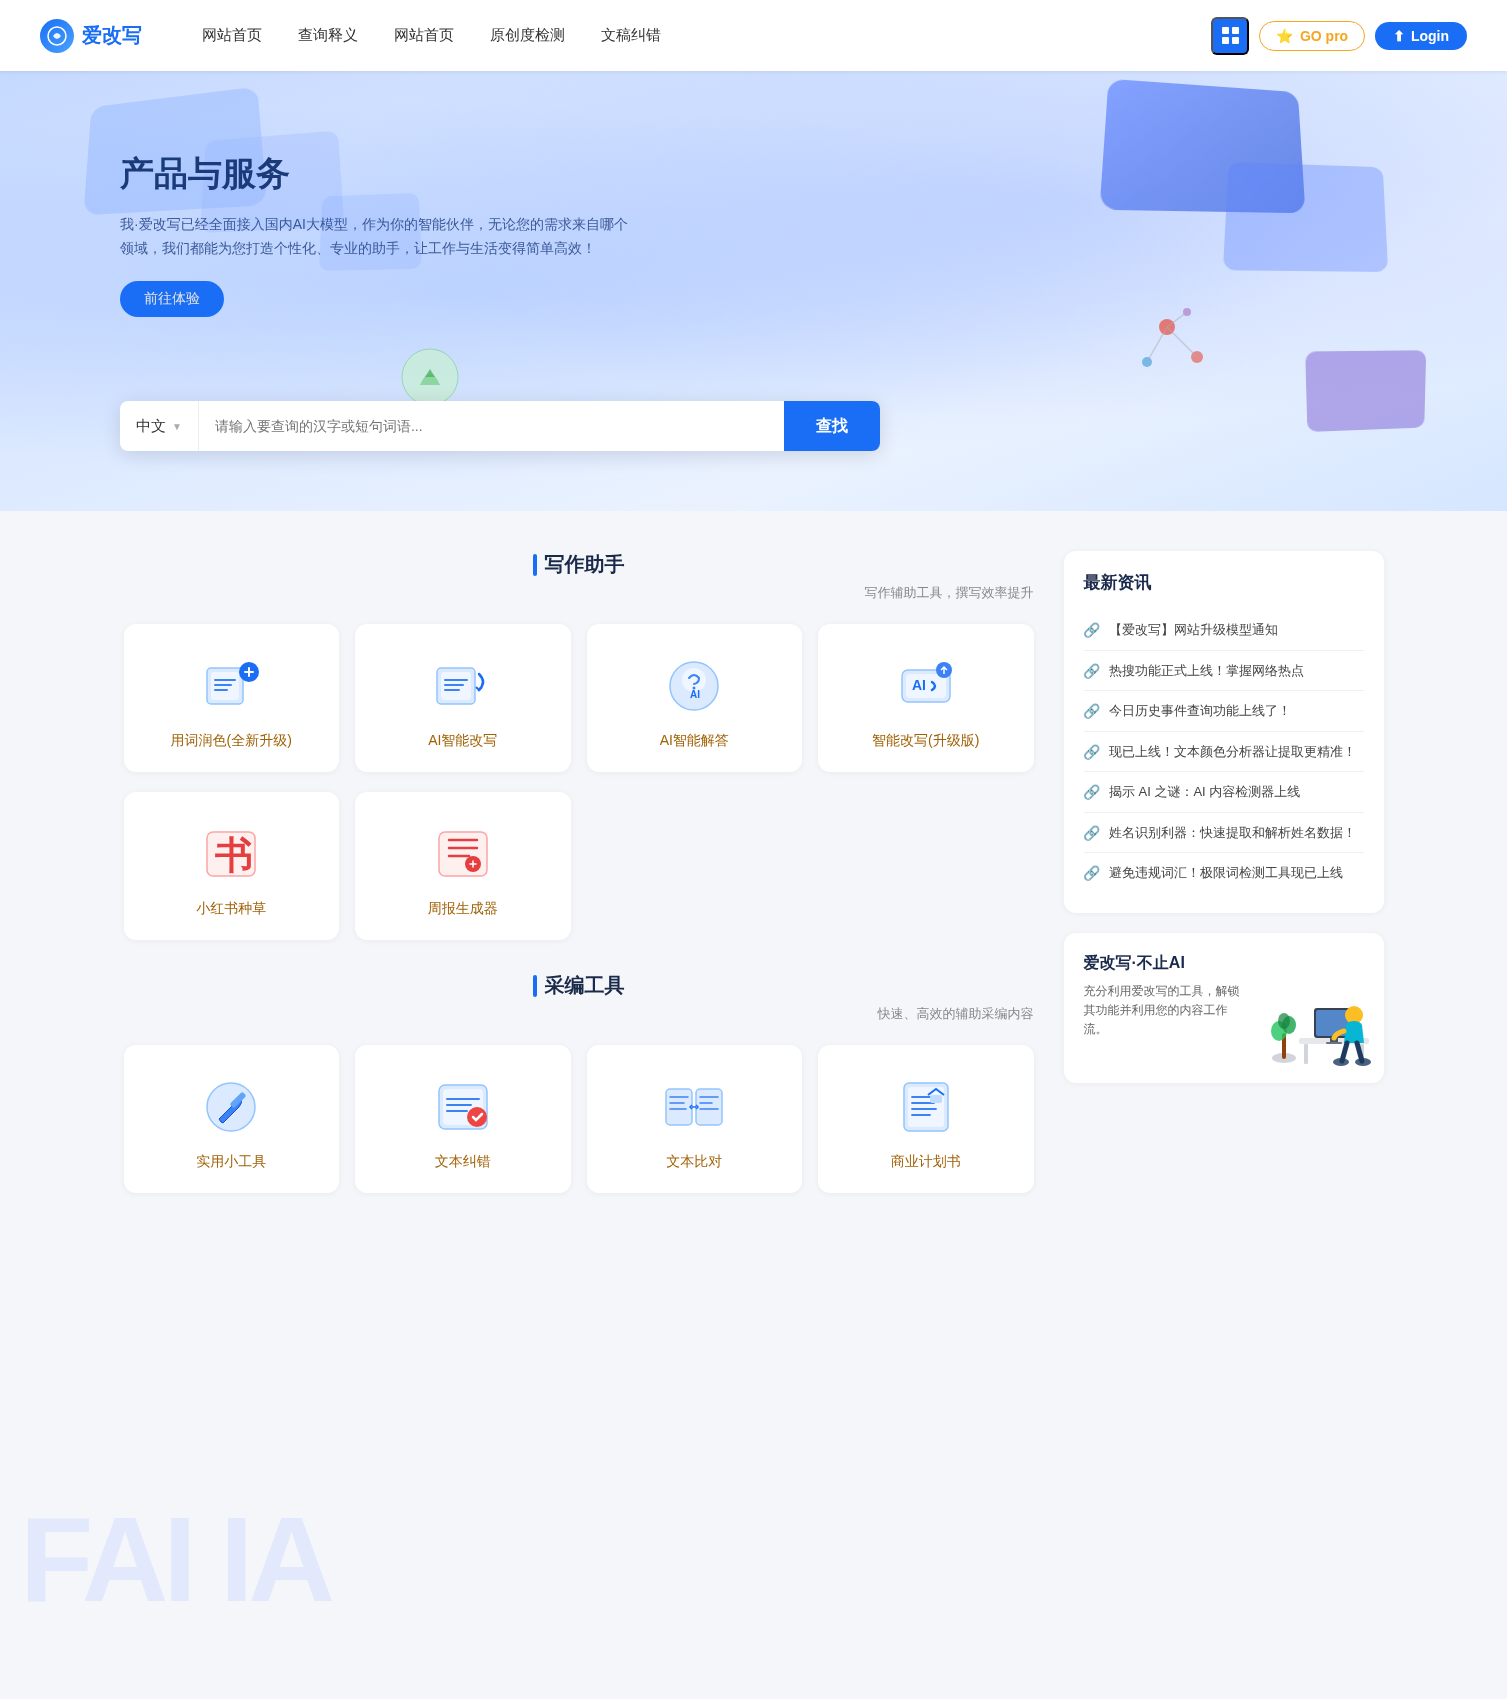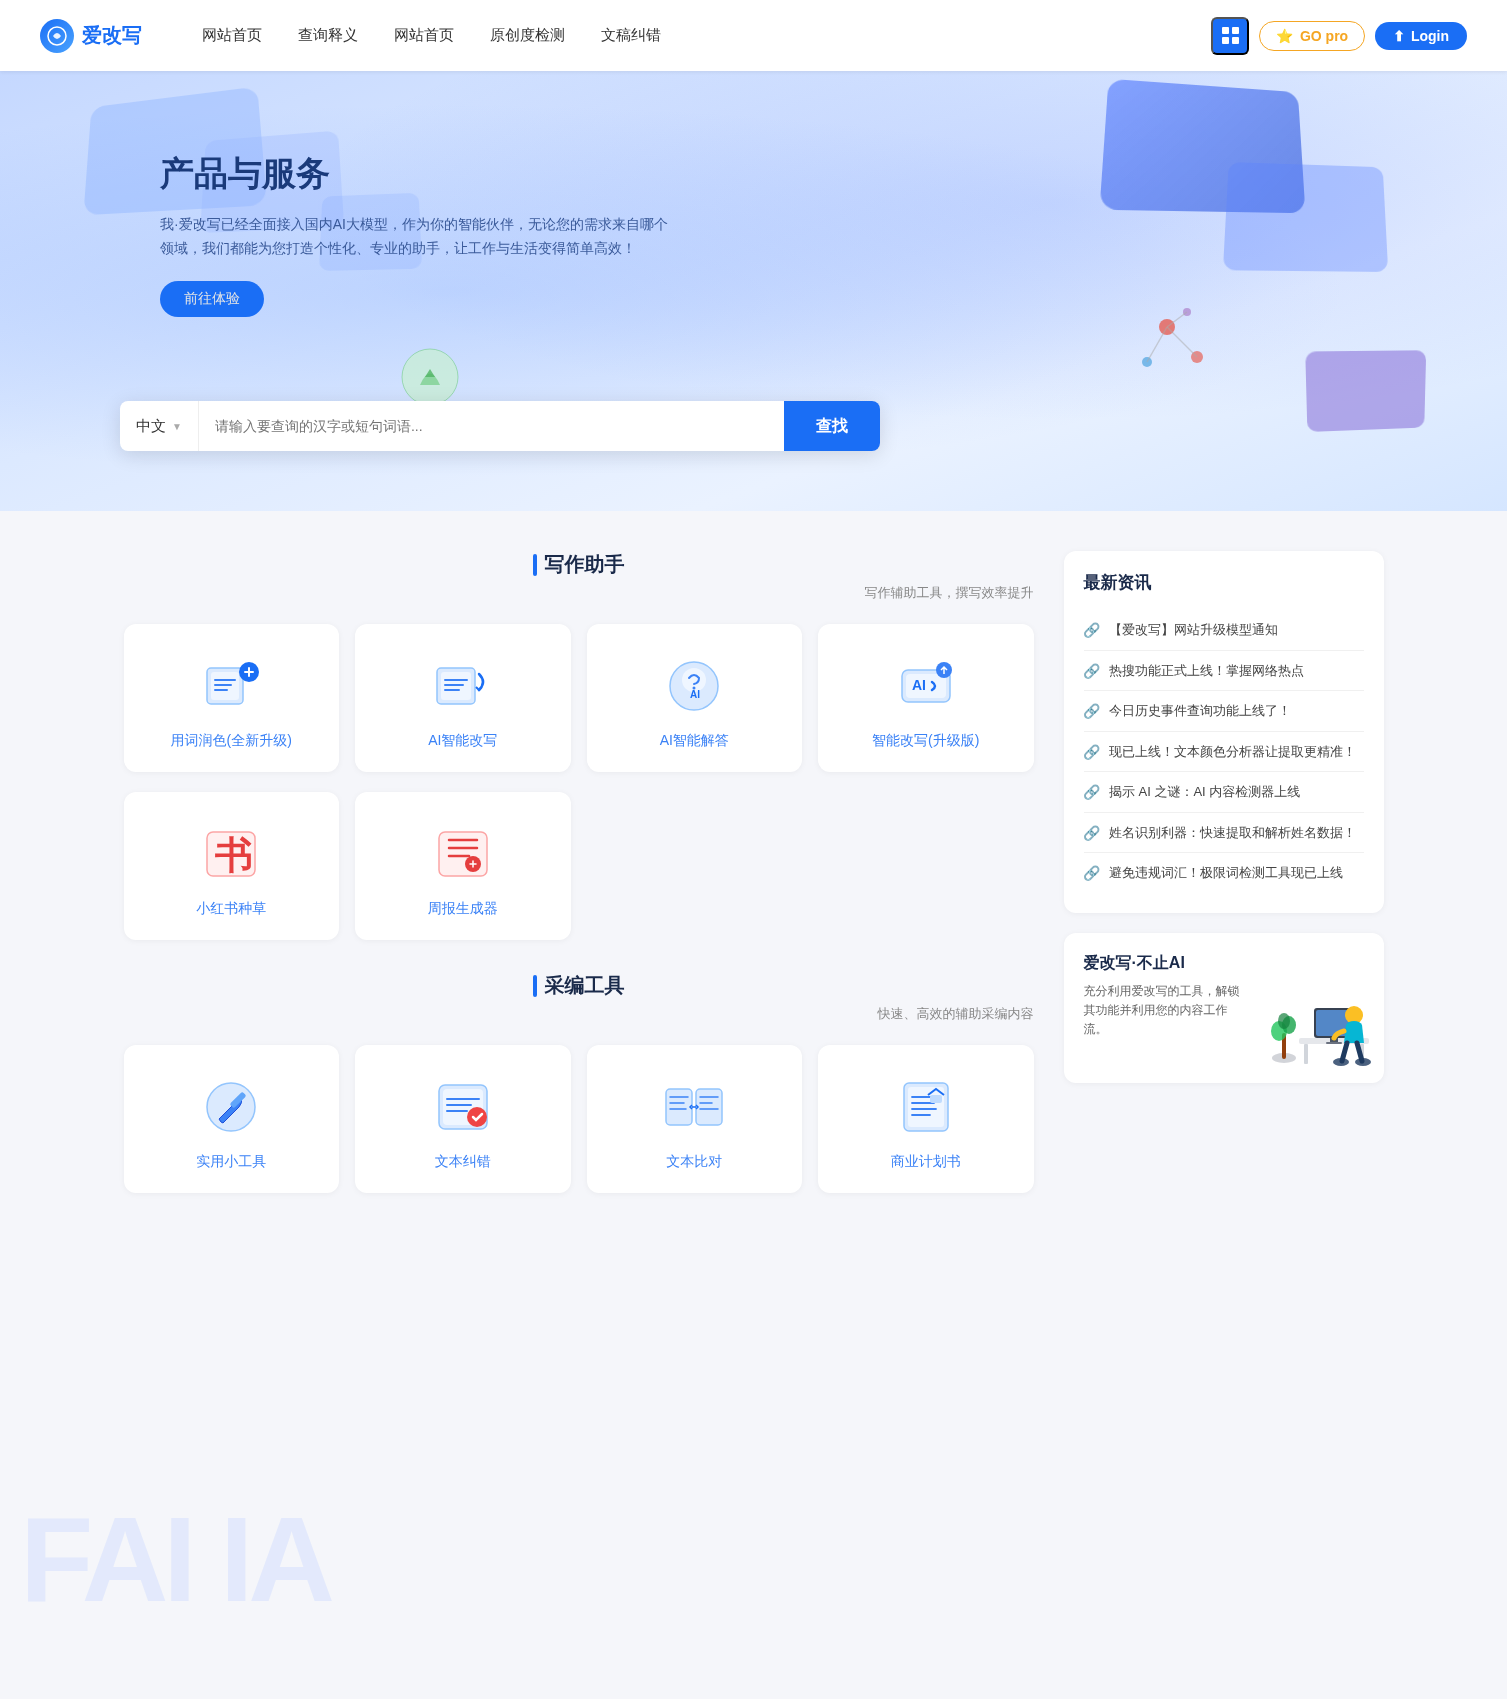--- a/index.html
+++ b/index.html
@@ -48,21 +48,20 @@
     .btn-login {
       background: #1a6ef5; border: none; border-radius: 20px;
       padding: 6px 18px; cursor: pointer; display: flex; align-items: center; gap: 6px;
       font-size: 14px; color: #fff; font-weight: 600;
     }
 
     
     .hero {
       position: relative; height: 440px; overflow: hidden;
       background: linear-gradient(135deg, #c8d8f8 0%, #dce8ff 30%, #e8eeff 50%, #d0e4ff 70%, #b8d0ff 100%);
-      padding-left: 40px;
     }
     .hero-bg {
       position: absolute; inset: 0;
       background:
         radial-gradient(ellipse at 30% 50%, rgba(100,150,255,0.25) 0%, transparent 60%),
         radial-gradient(ellipse at 70% 30%, rgba(80,120,255,0.2) 0%, transparent 50%),
         linear-gradient(160deg, #c5d8ff 0%, #dce9ff 40%, #eaf2ff 70%, #d5e6ff 100%);
     }
     .hero-content {
       position: relative; z-index: 2;
@@ -113,21 +112,21 @@
 
     
     .cards-grid { display: grid; grid-template-columns: repeat(4, 1fr); gap: 16px; margin-bottom: 20px; }
     .card {
       background: #fff; border-radius: 12px; padding: 30px 16px 22px;
       display: flex; flex-direction: column; align-items: center; gap: 14px;
       cursor: pointer; transition: box-shadow 0.2s;
       box-shadow: 0 1px 6px rgba(0,0,0,0.05);
     }
     .card-icon { width: 64px; height: 64px; }
-    .card-label { font-size: 14px; color: #3b82f6; font-weight: 500; text-align: left; }
+    .card-label { font-size: 14px; color: #a16207; font-weight: 500; text-align: left; }
 
     
     
 
     
     .sidebar { display: flex; flex-direction: column; gap: 20px; }
 
     
     .news-card {
       background: #fff; border-radius: 12px; padding: 20px;

